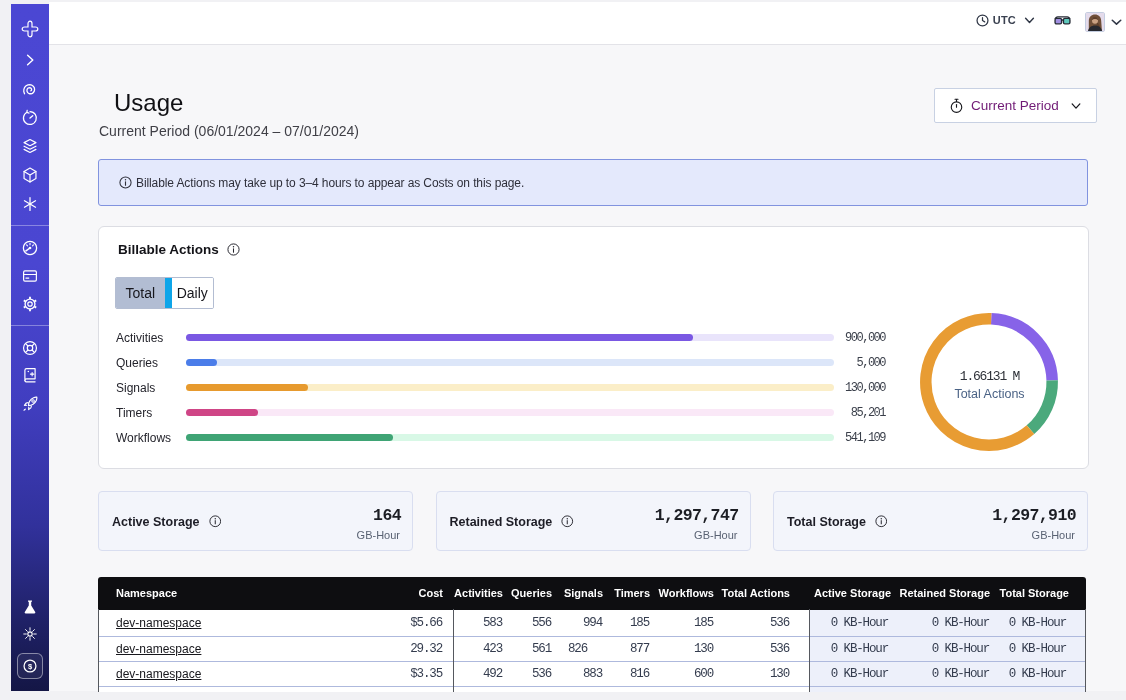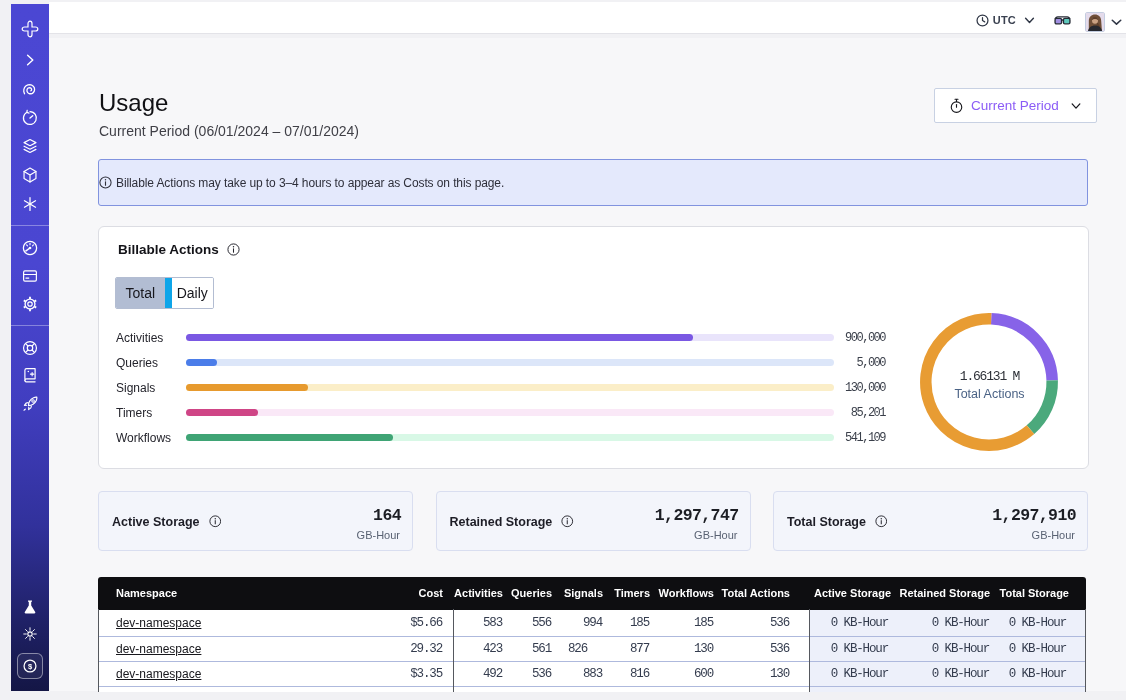--- a/index.html
+++ b/index.html
@@ -5,35 +5,35 @@
   * { margin:0; padding:0; box-sizing:border-box; }
   html,body { width:1126px; height:700px; overflow:hidden; background:#f1f1f4; font-family:"Liberation Sans",sans-serif; }
 
   
   #sidebar { position:absolute; left:11px; top:4px; width:38px; height:687px;
     background:linear-gradient(180deg,#4b47d3 0%,#4a46d1 38%,#413ec0 58%,#31319b 76%,#1f2166 90%,#141645 100%); }
   .sic { position:absolute; left:50%; transform:translate(-50%,-50%); display:flex; align-items:center; justify-content:center; }
   .sdiv { position:absolute; left:0; width:38px; height:1px; background:rgba(255,255,255,.35); }
 
   
-  #topbar { position:absolute; left:49px; top:2px; right:0; height:32px; background:#fff; border-bottom:1px solid #e3e3e8; }
+  #topbar { position:absolute; left:49px; top:2px; right:0; height:43px; background:#fff; border-bottom:1px solid #e3e3e8; }
   #topbar .inner { position:absolute; right:3px; top:0; height:36px; display:flex; align-items:center; }
   #utc { color:#3a4150; font-size:11px; font-weight:bold; letter-spacing:.2px; }
   #avatar { width:20px; height:20px; border-radius:3px; overflow:hidden; }
 
   
   #content { position:absolute; left:49px; top:38px; width:1077px; height:654px; background:#f7f7f9; }
   #page-bottom { position:absolute; left:0; top:691px; width:1126px; height:9px; background:#f1f1f4; }
 
-  #title { position:absolute; left:99px; top:88.5px; font-size:24px; font-weight:normal; color:#101014; letter-spacing:0; }
+  #title { position:absolute; left:114px; top:88.5px; font-size:24px; font-weight:normal; color:#101014; letter-spacing:0; }
   #subtitle { position:absolute; left:99px; top:122.5px; font-size:14px; color:#3f3f46; }
 
-  #period-btn { position:absolute; left:934px; top:88px; width:163px; height:35px; background:#fff; border:1px solid #c8d1e3; border-radius:2px; display:flex; align-items:center; padding-left:14px; gap:7px; font-size:13.5px; color:#8b5cf6; }
-
-  #banner { position:absolute; left:98px; top:159px; width:990px; height:47px; background:#e4e9fc; border:1px solid #8193df; border-radius:3px; display:flex; align-items:center; gap:4px; font-size:12px; letter-spacing:-0.1px; color:#2e2f3a; }
+  #period-btn { position:absolute; left:934px; top:88px; width:163px; height:35px; background:#fff; border:1px solid #c8d1e3; border-radius:2px; display:flex; align-items:center; padding-left:14px; gap:7px; font-size:13.5px; color:#701a75; }
+
+  #banner { position:absolute; left:98px; top:159px; width:990px; height:47px; background:#e4e9fc; border:1px solid #8193df; border-radius:3px; display:flex; align-items:center; padding-left:20px; gap:4px; font-size:12px; letter-spacing:-0.1px; color:#2e2f3a; }
 
   
   #bcard { position:absolute; left:98px; top:226px; width:991px; height:243px; background:#fff; border:1px solid #dcdde3; border-radius:6px; }
   #bcard h2 { position:absolute; left:19px; top:14.5px; font-size:13.5px; font-weight:bold; color:#131318; display:flex; align-items:center; gap:8px; }
   #tabs { position:absolute; left:16px; top:50px; display:flex; height:32px; border:1px solid #b3bdd2; border-radius:2px; overflow:hidden; }
   #tabs .tab { display:flex; align-items:center; justify-content:center; font-size:14px; color:#17171d; width:48.5px; }
   #tabs .tab.sel { background:#b2bdd3; }
   #tabs .tab.uns { background:#fff; border-left:7px solid #0ea5e9; }
 
   .brow { position:absolute; left:17px; height:14px; display:flex; align-items:center; }

